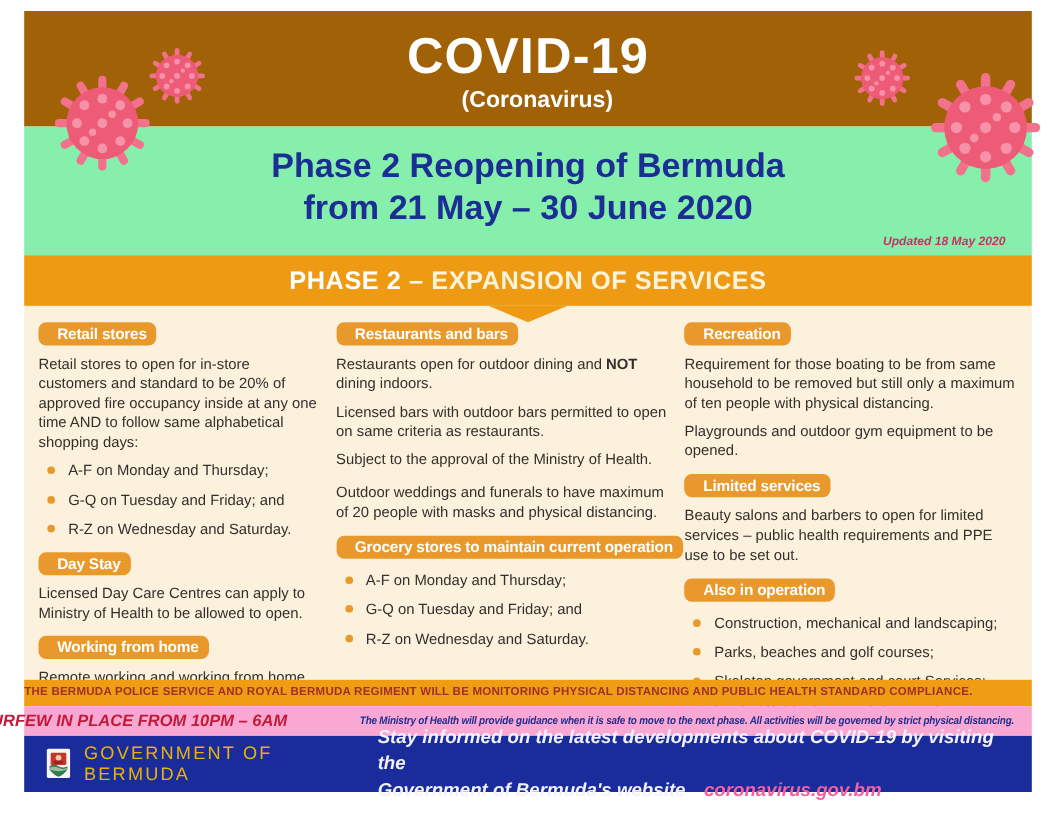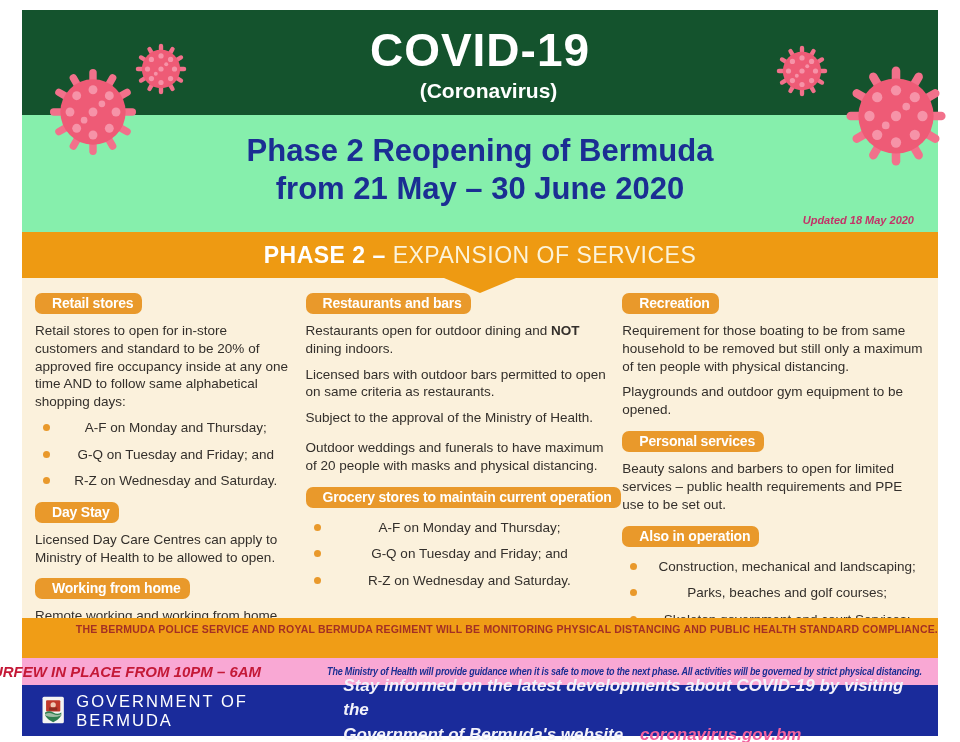--- a/index.html
+++ b/index.html
@@ -3,69 +3,69 @@
 <meta charset="utf-8">
 <style>
   * { margin:0; padding:0; box-sizing:border-box; }
   html,body { background:#ffffff; }
   body { font-family:"Liberation Sans","DejaVu Sans",sans-serif; }
   #page { position:relative; width:960px; height:742px; background:#ffffff; overflow:hidden; }
   #poster { position:absolute; left:22px; top:10px; width:916px; height:708px; }
 
   
   .band { position:relative; width:100%; }
-  #header-band { height:105px; background:#14532d; text-align:center; color:#fff; z-index:1; }
+  #header-band { height:105px; background:#a16207; text-align:center; color:#fff; z-index:1; }
   #title { padding-top:13px; font-size:46px; font-weight:800; letter-spacing:1px; }
   #subtitle { font-size:21px; font-weight:700; margin-top:2px;margin-left:17px; }
 
   #banner-band { height:117px; background:#86efac; text-align:center; z-index:1; }
   .banner-line { font-size:31px; font-weight:800; color:#1B2E93; line-height:38px; }
   #banner-line1 { padding-top:17px; }
   #updated-note { position:absolute; right:24px; bottom:6px; font-size:11px; font-weight:700; font-style:italic; color:#C33368; }
 
   #phase-band { height:46px; background:#EE9A12; text-align:center; color:#fff; z-index:2; }
   #phase-band .inner { line-height:46px; font-size:23px; letter-spacing:0.5px; }
   #phase-bold { font-weight:800; color:#ffffff; }
-  #phase-rest { font-weight:400; color:#FCF3D9; }
+  #phase-rest { font-weight:700; color:#FCF3D9; }
   #phase-pointer { position:absolute; top:100%; left:50%; transform:translateX(-50%);
     width:0; height:0; border-left:36px solid transparent; border-right:36px solid transparent;
     border-top:15px solid #EE9A12; }
 
   
   #body-band { height:340px; background:#FBF1DC; display:flex; gap:16px; padding:15px 13px 0 13px; }
   .col { min-width:0; }
   #col-0 { flex:0 0 28.6%; }
   #col-1 { flex:0 0 33.8%; }
   #col-2 { flex:1 1 auto; }
   .section { margin-bottom:12px; }
   .badge { display:inline-block; background:#E9992B; color:#fff; font-weight:700;
     font-size:14px; letter-spacing:-0.2px; white-space:nowrap; padding:2px 9px 3px 17px;
     border-radius:7px; margin-bottom:5px; }
   .para { font-size:13.5px; color:#332F2B; line-height:1.32; margin:3px 0 8px 0; }
   .para b { font-weight:800; }
-  ul.bullets { list-style:none; margin-top:6px;text-align:center; }
+  ul.bullets { list-style:none; margin-top:6px; }
   ul.bullets li { position:relative; font-size:13.5px; color:#332F2B; line-height:1.3;
     padding-left:27px; margin-bottom:9px; }
   ul.bullets li::before { content:""; position:absolute; left:8px; top:5px;
     width:7px; height:7px; border-radius:50%; background:#E9992B; }
 
   
-  #police-band { height:40px; background:#F09D16; text-align:right; }
+  #police-band { height:24px; background:#F09D16; text-align:left; }
   #police-band .txt { line-height:22px; font-size:10.5px; font-weight:700; color:#A33024; letter-spacing:0.2px; }
 
   #curfew-band { height:27px; background:#f9a8d4; display:flex; align-items:center;
     justify-content:flex-end; padding:0 16px 0 18px; }
   #curfew-text { font-size:15px; font-weight:800; font-style:italic; color:#C41937; white-space:nowrap; }
   #ministry-note { font-size:10px; font-weight:700; font-style:italic; color:#1B2E93;
     white-space:nowrap; letter-spacing:-0.2px; transform:scaleX(0.9); transform-origin:right center; }
 
   #footer-band { height:51px; background:#1A2B9B; display:flex; align-items:center;
     justify-content:space-between; padding:0 20px 0 20px; }
   #footer-left { display:flex; align-items:center; gap:12px; }
-  #gov-name { color:#ffffff; font-size:16.5px; letter-spacing:2px; font-weight:400; }
+  #gov-name { color:#eab308; font-size:16.5px; letter-spacing:2px; font-weight:400; }
   #footer-right { text-align:left; font-size:17px; font-weight:700; font-style:italic;
     color:#F3F2FA; line-height:1.45; }
   #site-link { color:#F2609E; text-decoration:none; font-weight:800;margin-left:12px; }
 
   
   .virus { position:absolute; z-index:5; }
   #virus-small-left  { left:112px; top:32px;  width:54px;  height:54px; }
   #virus-large-left  { left:25px;  top:56px;  width:92px;  height:92px; }
   #virus-small-right { left:753px; top:34px;  width:54px;  height:54px; }
   #virus-large-right { left:821px; top:53px;  width:106px; height:106px; }
@@ -167,21 +167,21 @@
           <div class="section"><span class="badge">Restaurants and bars</span><p class="para">Restaurants open for outdoor dining and <b>NOT</b> dining indoors.</p><p class="para">Licensed bars with outdoor bars permitted to open on same criteria as restaurants.</p><p class="para">Subject to the approval of the Ministry of Health.</p></div>
           <div class="section"><p class="para">Outdoor weddings and funerals to have maximum of 20 people with masks and physical distancing.</p></div>
           <div class="section"><span class="badge">Grocery stores to maintain current operation</span><ul class="bullets">
               <li>A-F on Monday and Thursday;</li>
               <li>G-Q on Tuesday and Friday; and</li>
               <li>R-Z on Wednesday and Saturday.</li>
             </ul></div>
         </div>
       <div class="col" id="col-2">
           <div class="section"><span class="badge">Recreation</span><p class="para">Requirement for those boating to be from same household to be removed but still only a maximum of ten people with physical distancing.</p><p class="para">Playgrounds and outdoor gym equipment to be opened.</p></div>
-          <div class="section"><span class="badge">Personal services</span><p class="para">Beauty salons and barbers to open for limited services – public health requirements and PPE use to be set out.</p></div>
+          <div class="section"><span class="badge">Limited services</span><p class="para">Beauty salons and barbers to open for limited services – public health requirements and PPE use to be set out.</p></div>
           <div class="section"><span class="badge">Also in operation</span><ul class="bullets">
               <li>Construction, mechanical and landscaping;</li>
               <li>Parks, beaches and golf courses;</li>
               <li>Skeleton government and court Services;</li>
               <li>Limited Public Transportation; and</li>
               <li>Limited numbers for gatherings (no more than ten people with physical distancing in place).</li>
             </ul></div>
         </div>
     </div>
 

